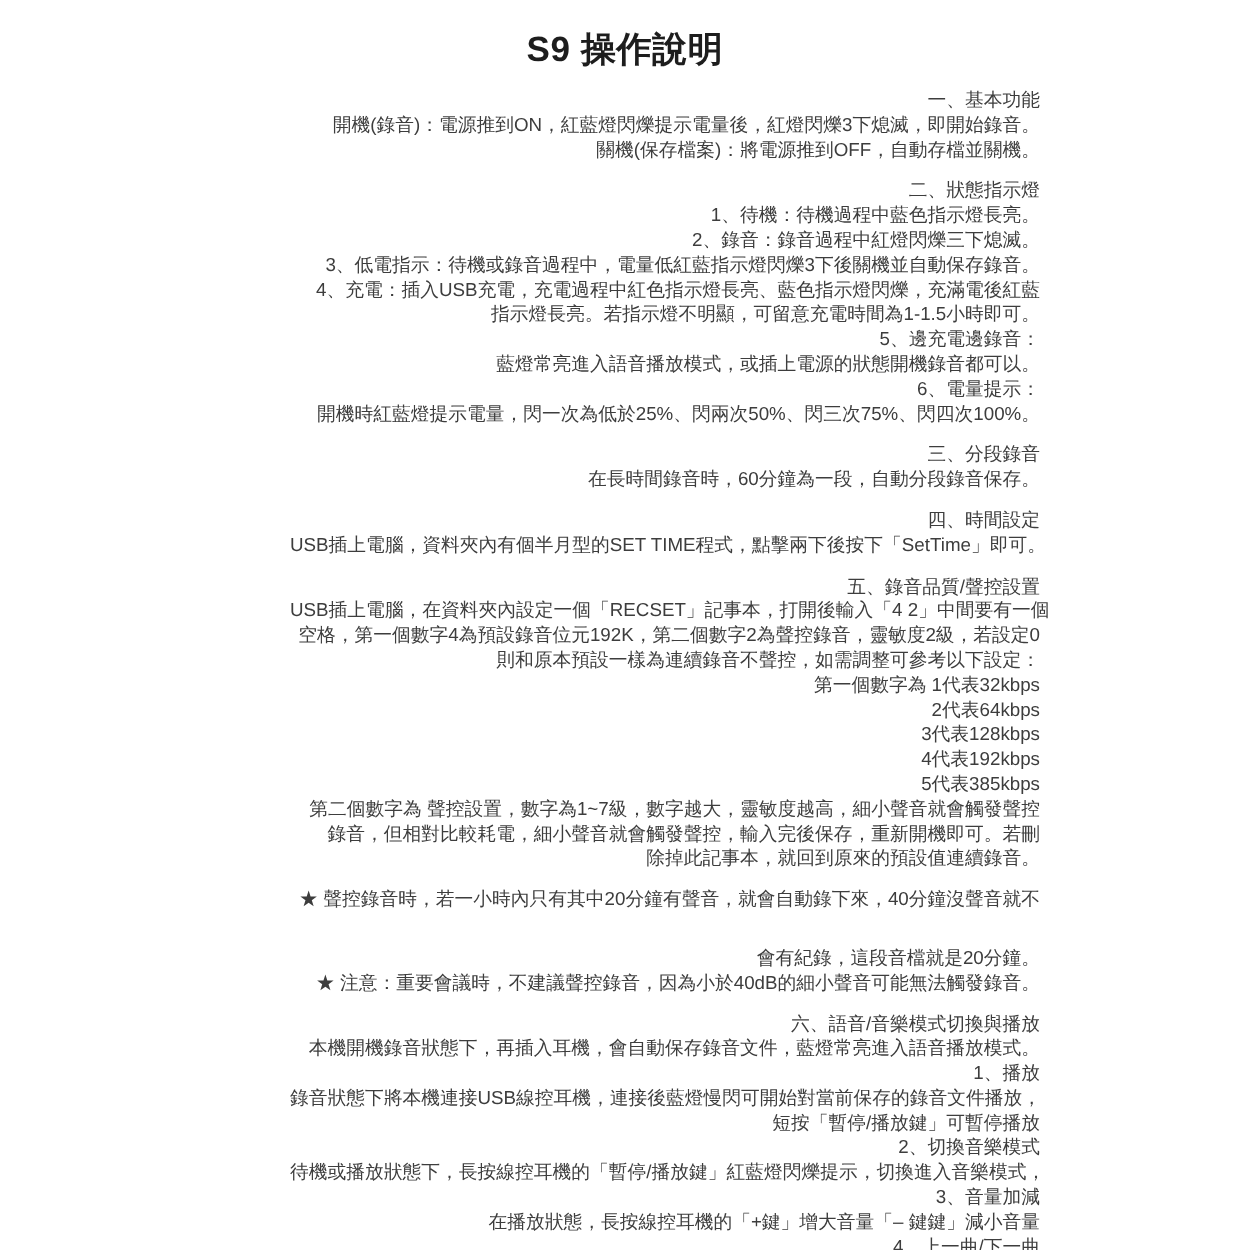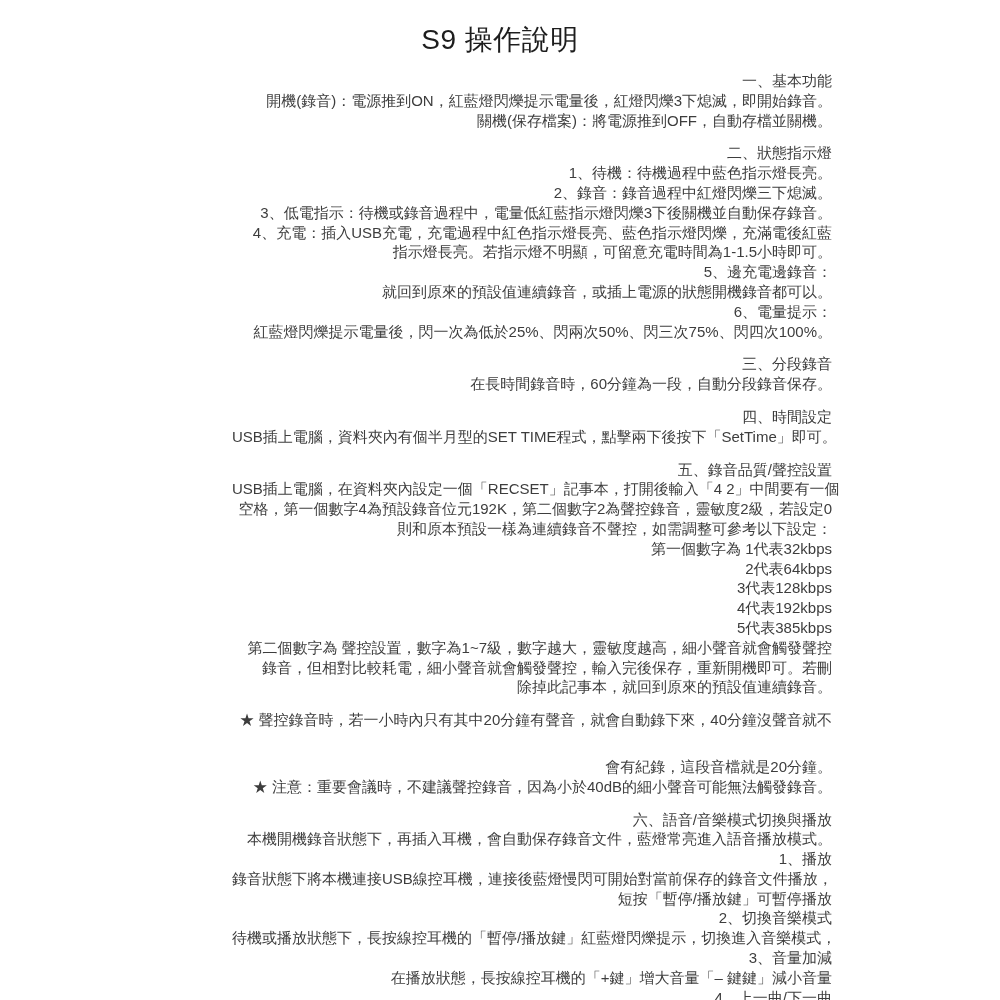--- a/index.html
+++ b/index.html
@@ -13,21 +13,21 @@
     color: #3d3d3d;
   }
   .doc-title {
     position: absolute;
     top: 24px;
     left: 0;
     width: 100%;
     text-align: center;
     font-size: 28px;
     line-height: 32px;
-    font-weight: 400;
+    font-weight: 700;
     color: #1d1d1d;
     letter-spacing: 0.5px;
   }
   .doc-body {
     position: absolute;
     top: 71px;
     left: 232px;
     width: 600px;
     font-size: 15px;
     line-height: 19.8px;
@@ -51,23 +51,23 @@
         <div class="line">關機(保存檔案)：將電源推到OFF，自動存檔並關機。</div>
       </div>
       <div class="section">
         <div class="line heading">二、狀態指示燈</div>
         <div class="line">1、待機：待機過程中藍色指示燈長亮。</div>
         <div class="line">2、錄音：錄音過程中紅燈閃爍三下熄滅。</div>
         <div class="line">3、低電指示：待機或錄音過程中，電量低紅藍指示燈閃爍3下後關機並自動保存錄音。</div>
         <div class="line">4、充電：插入USB充電，充電過程中紅色指示燈長亮、藍色指示燈閃爍，充滿電後紅藍</div>
         <div class="line">指示燈長亮。若指示燈不明顯，可留意充電時間為1-1.5小時即可。</div>
         <div class="line">5、邊充電邊錄音：</div>
-        <div class="line">就回到原來的預設值連續錄音，或插上電源的狀態開機錄音都可以。</div>
+        <div class="line">藍燈常亮進入語音播放模式，或插上電源的狀態開機錄音都可以。</div>
         <div class="line">6、電量提示：</div>
-        <div class="line">紅藍燈閃爍提示電量後，閃一次為低於25%、閃兩次50%、閃三次75%、閃四次100%。</div>
+        <div class="line">開機時紅藍燈提示電量，閃一次為低於25%、閃兩次50%、閃三次75%、閃四次100%。</div>
       </div>
       <div class="section">
         <div class="line heading">三、分段錄音</div>
         <div class="line">在長時間錄音時，60分鐘為一段，自動分段錄音保存。</div>
       </div>
       <div class="section">
         <div class="line heading">四、時間設定</div>
         <div class="line">USB插上電腦，資料夾內有個半月型的SET TIME程式，點擊兩下後按下「SetTime」即可。</div>
       </div>
       <div class="section">

